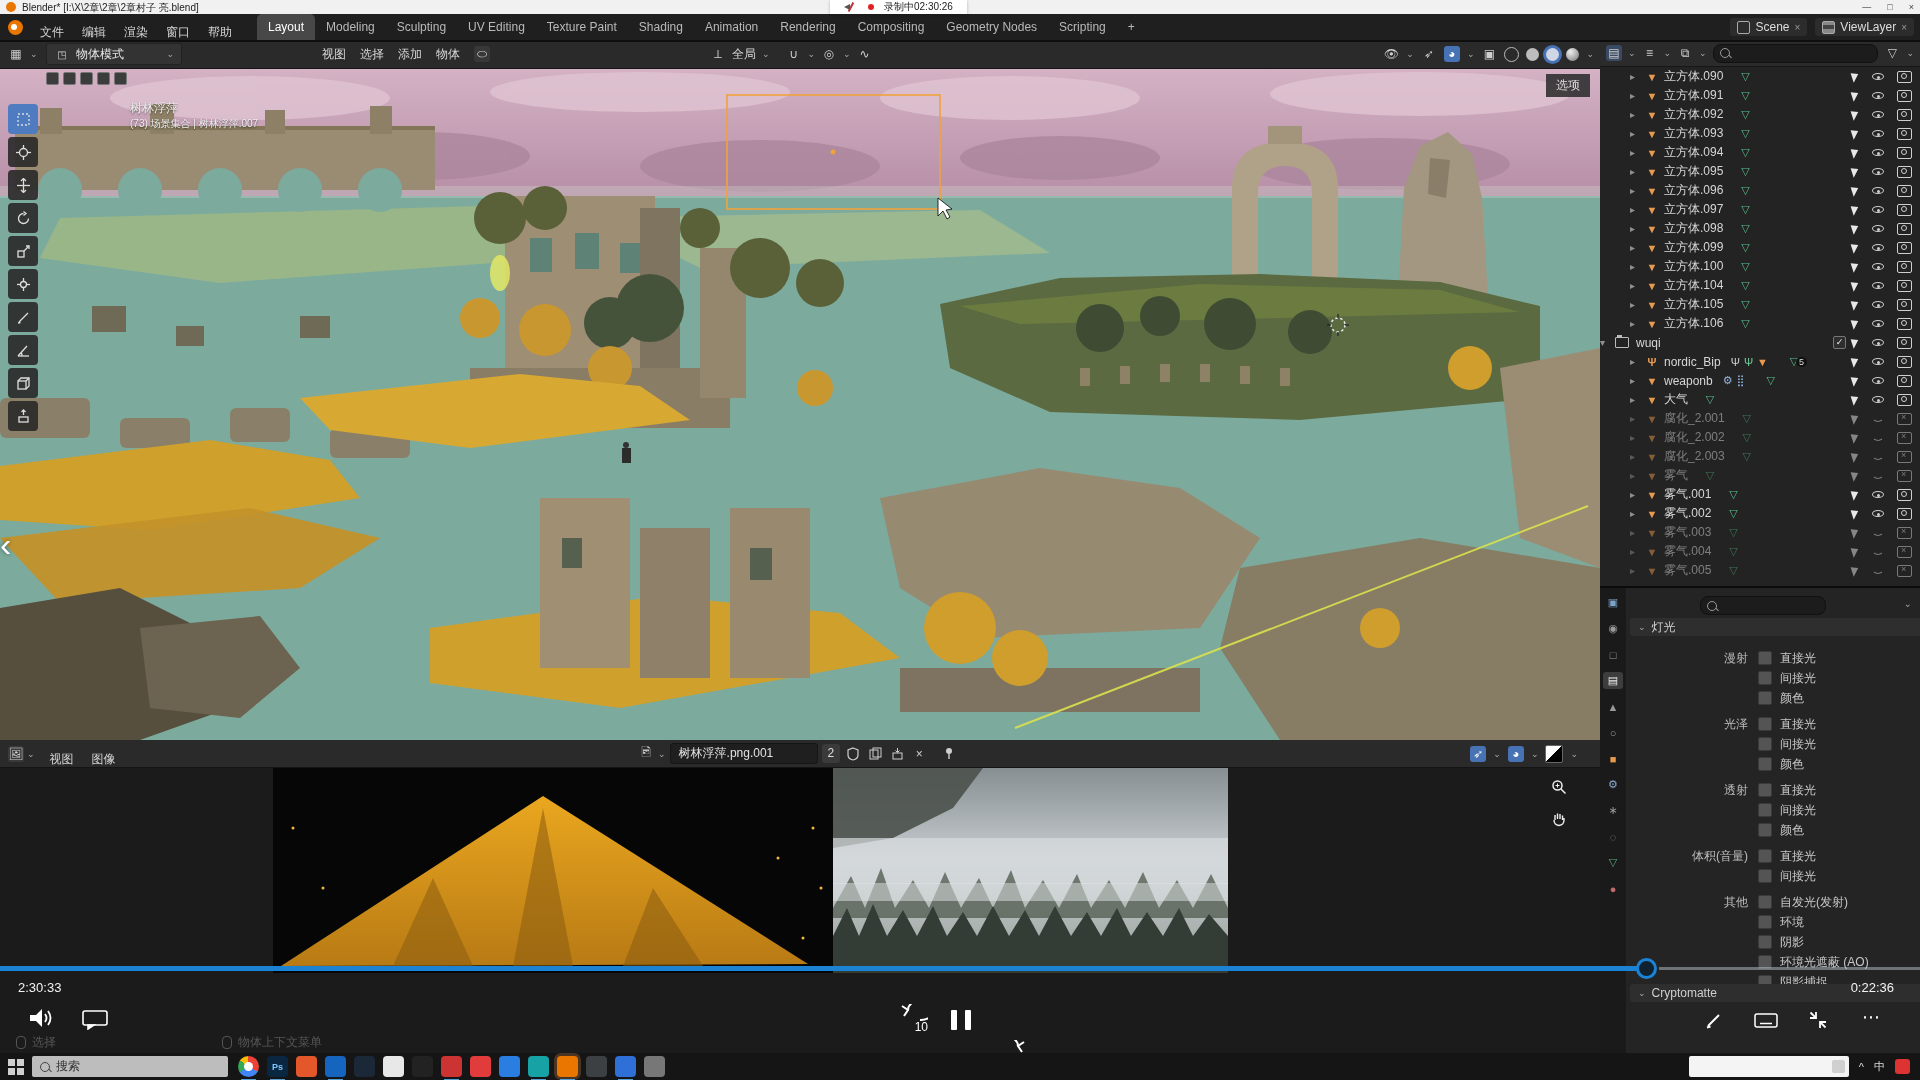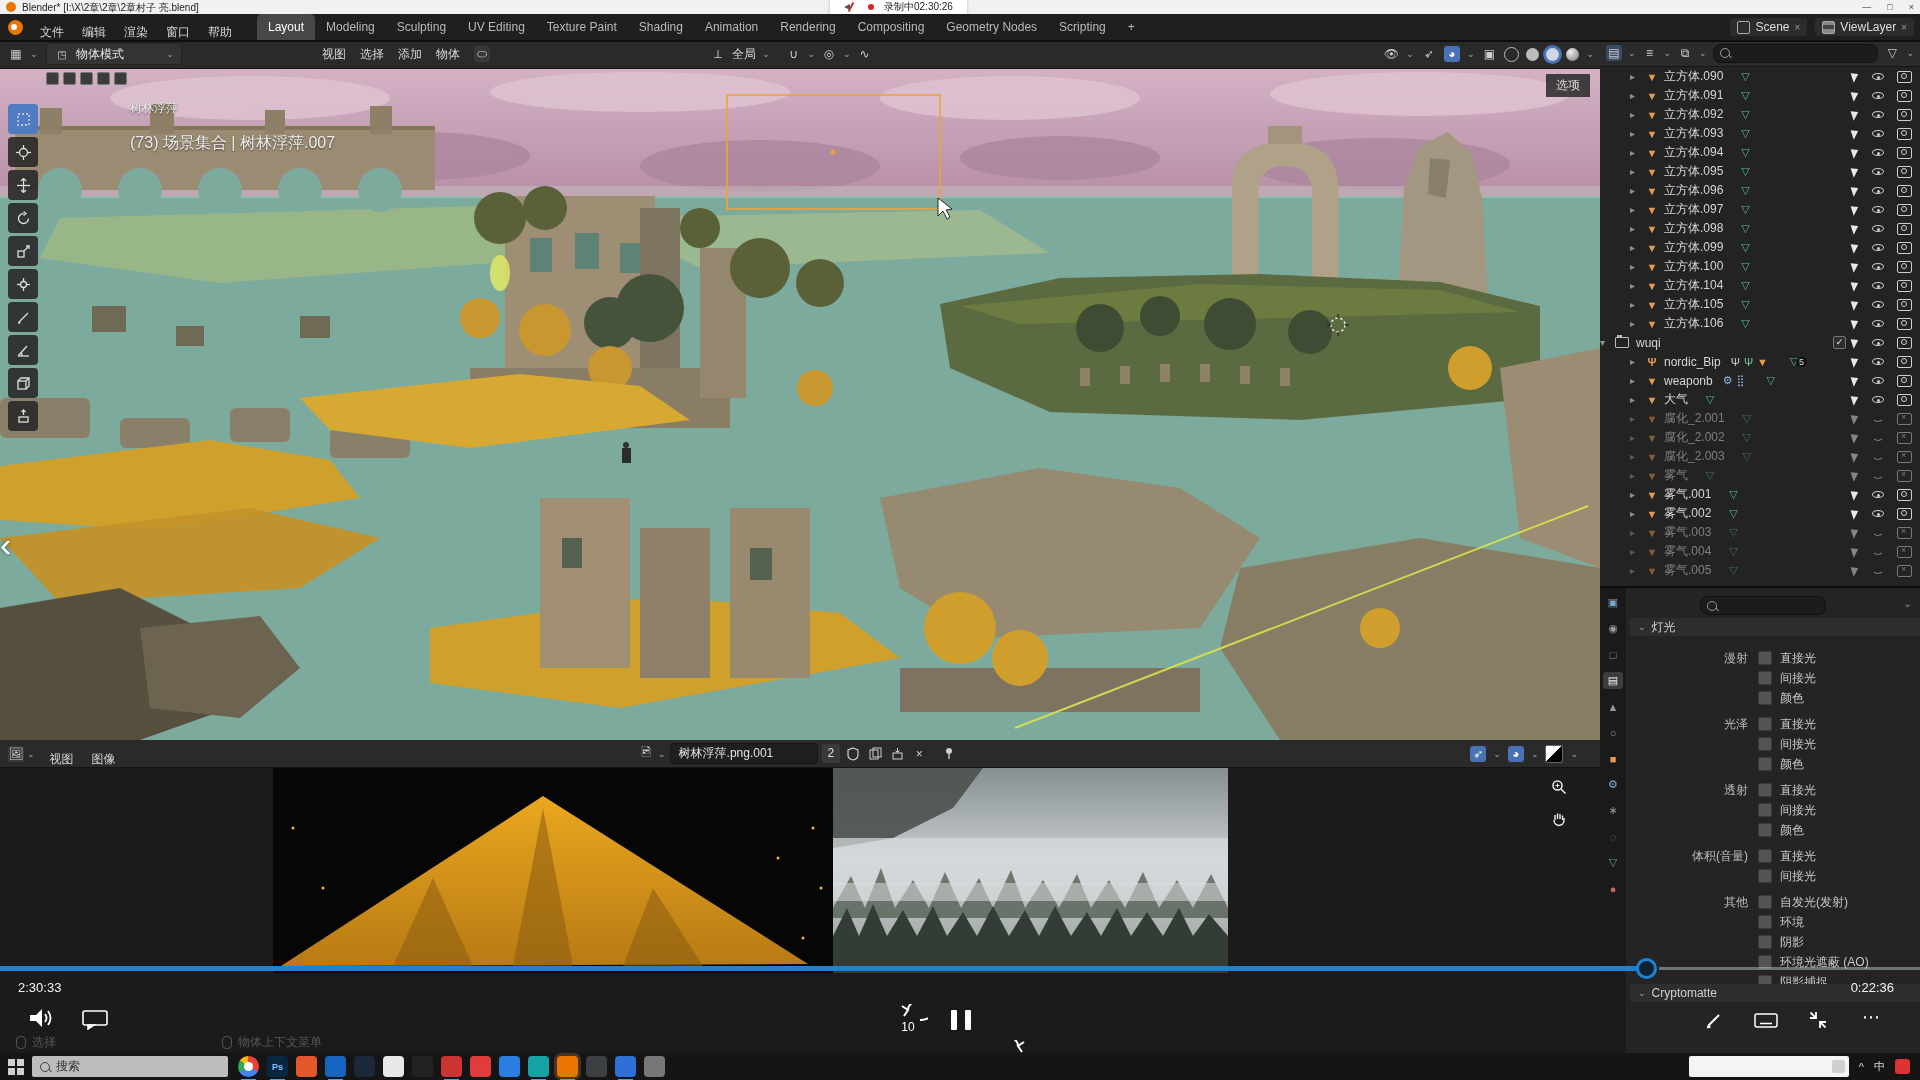--- a/index.html
+++ b/index.html
@@ -36,21 +36,21 @@
   .drop{background:#333;border:1px solid #222;border-radius:3px;height:20px;display:flex;align-items:center;gap:6px;padding:0 7px;color:#e6e6e6}
   .chev{font-size:9px;color:#aaa}
   .hico{width:16px;height:16px;display:inline-flex;align-items:center;justify-content:center;color:#cfcfcf;font-size:12px}
   .hico.blue{background:#4772b3;border-radius:3px;color:#fff}
   .sphere{width:13px;height:13px;border-radius:50%;background:#bdbdbd;display:inline-block}
   .sphere.wire{background:none;border:1px solid #bbb}
   .sphere.mat{box-shadow:0 0 0 3px #4772b3;background:#cfd6e6}
   .sphere.rend{background:radial-gradient(circle at 35% 30%,#eee,#777)}
   .scene{position:absolute;left:0;top:28px}
   .vp-text{position:absolute;left:130px;top:60px;color:#efefef;text-shadow:0 1px 2px rgba(0,0,0,.6);z-index:5}
-  .vp-text .l2{margin-top:16px;font-size:16px}
+  .vp-text .l2{margin-top:0;font-size:10px}
   .coll-icons{position:absolute;left:46px;top:32px;display:flex;gap:4px;z-index:5}
   .coll-icons span{width:11px;height:11px;background:#3c3c3c;border:1px solid #777;border-radius:2px;display:inline-block}
   .options-btn{position:absolute;right:10px;top:34px;background:rgba(40,40,40,.85);border-radius:0;padding:3px 10px;color:#ddd;z-index:5}
   .toolbar{position:absolute;left:8px;top:64px;display:flex;flex-direction:column;gap:3px;z-index:5}
   .tool{width:30px;height:30px;background:rgba(41,41,41,.9);border-radius:4px;display:flex;align-items:center;justify-content:center}
   .tool.active{background:#4f7cc0}
   .tool svg{stroke:#ddd;fill:none;stroke-width:1.3}
   .back-arrow{position:absolute;left:0px;top:485px;color:#fff;font-size:34px;z-index:7;text-shadow:0 0 4px rgba(0,0,0,.5)}
   
   .outliner{position:absolute;left:1600px;top:40px;width:320px;height:546px;background:#232323;z-index:3;border-bottom:2px solid #0c0c0c;overflow:hidden}
@@ -122,21 +122,21 @@
   
   .prog-played{position:absolute;left:0;top:966px;width:1641px;height:5px;background:#1b82d4;z-index:60}
   .prog-rest{position:absolute;left:1659px;top:967px;width:261px;height:3px;background:rgba(200,215,225,.45);z-index:60}
   .prog-handle{position:absolute;left:1636px;top:958px;width:15px;height:15px;border:3.5px solid #1b82d4;background:#10212f;border-radius:50%;z-index:61}
   .t-elapsed{position:absolute;left:18px;top:980px;color:#f2f2f2;z-index:61;font-size:13px}
   .t-remain{position:absolute;right:26px;top:980px;color:#f2f2f2;z-index:61;font-size:13px}
   .pc{position:absolute;z-index:62;color:#fff}
   .pc svg{stroke:#fff;fill:none;stroke-width:1.6}
   .skip{width:40px;height:36px;position:relative}
   .skip svg{position:absolute;left:0;top:0}
-  .skip .num{position:absolute;left:0;width:40px;text-align:center;top:16px;font-size:12px;color:#fff}
+  .skip .num{position:absolute;left:0;width:40px;text-align:right;top:16px;font-size:12px;color:#fff}
   .pausebars{display:flex;gap:8px}
   .pausebars i{width:6px;height:20px;background:#fff;border-radius:1px;display:block}
   
   .hints{position:absolute;left:0;top:1034px;width:700px;display:flex;gap:150px;color:#9a9a9a;opacity:.45;z-index:55}
   .hints .h{display:flex;gap:6px;align-items:center;padding-left:16px}
   .mouse-ico{width:8px;height:11px;border:1px solid #9a9a9a;border-radius:4px;display:inline-block}
   
   .taskbar{position:absolute;left:0;top:1053px;width:1920px;height:27px;background:#151515;z-index:70;display:flex;align-items:center}
   .start{width:16px;height:16px;margin:0 8px;display:grid;grid-template-columns:7px 7px;grid-gap:2px}
   .start i{background:#cfcfcf;width:7px;height:7px;display:block}

